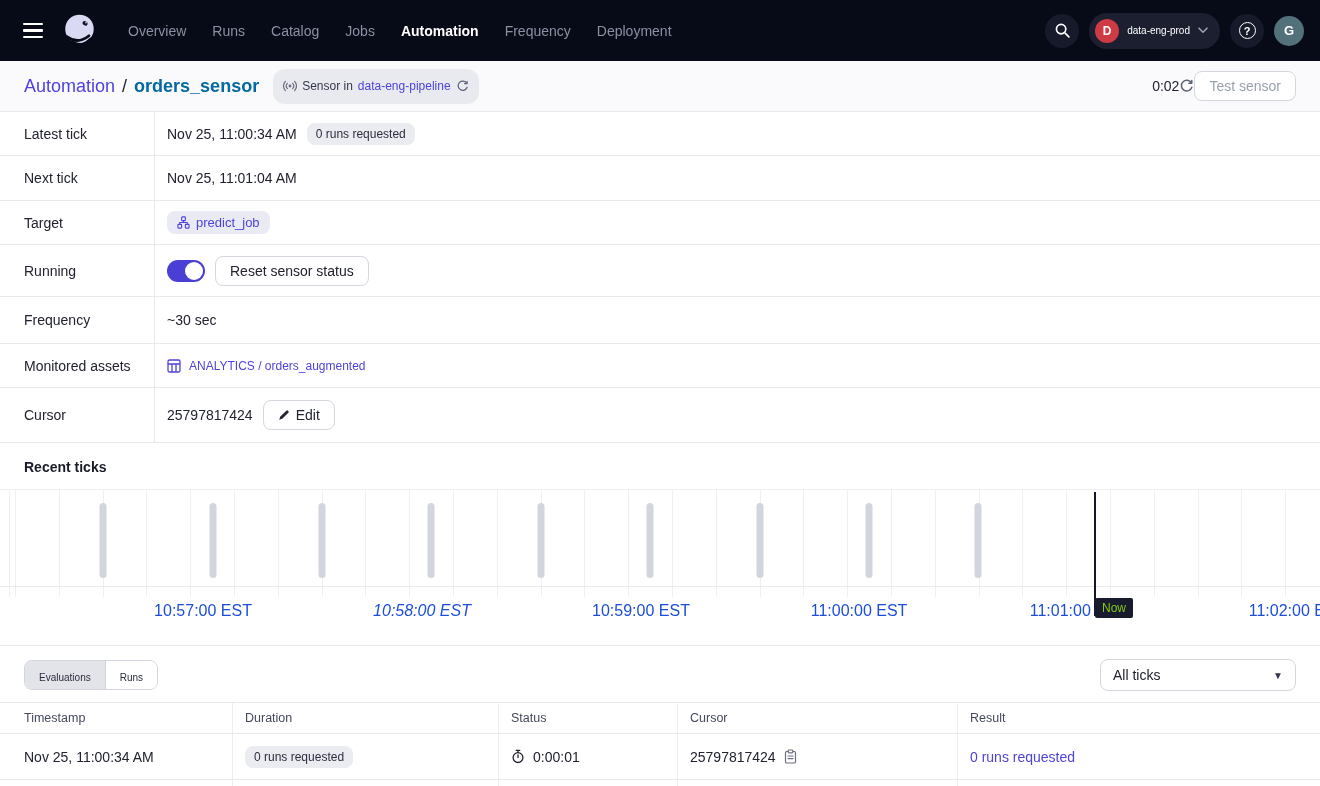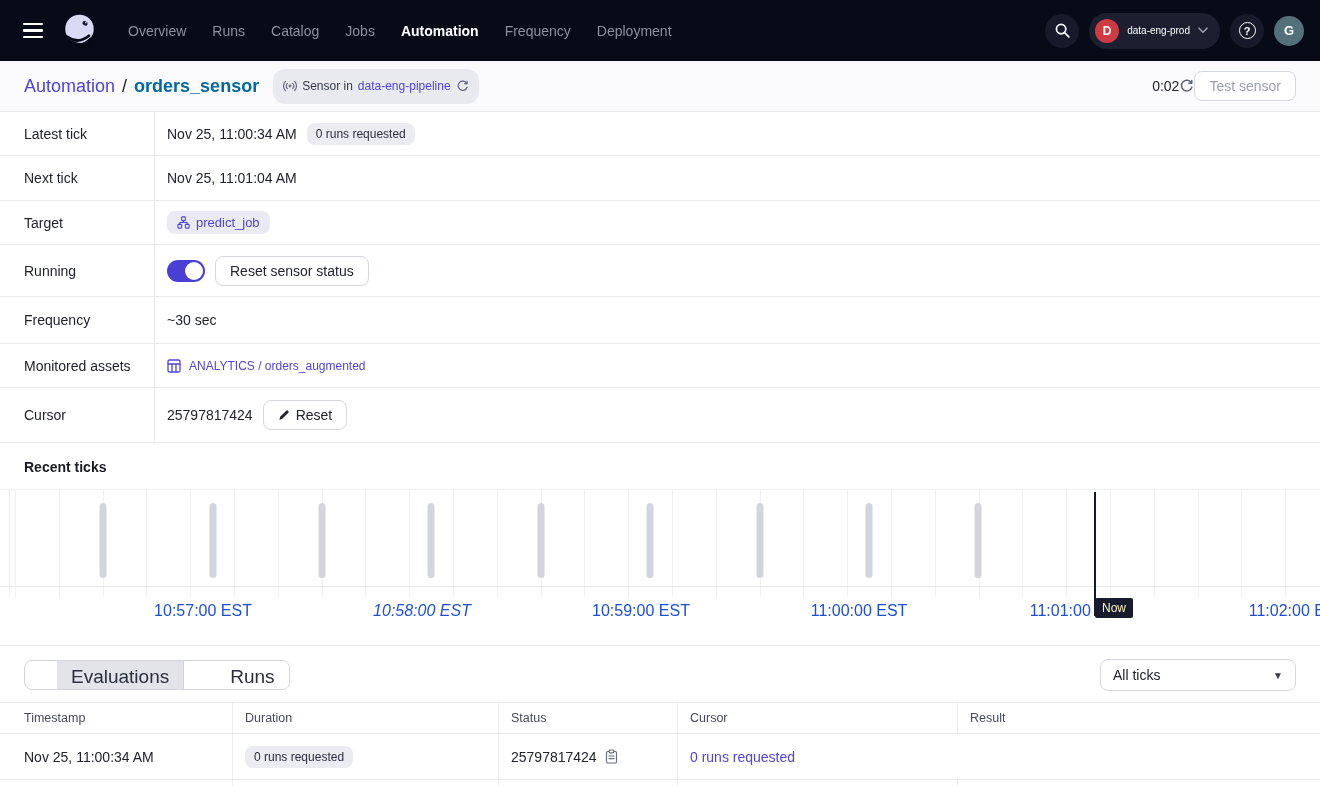--- a/index.html
+++ b/index.html
@@ -50,27 +50,27 @@
   .section-heading { padding:16px 24px 14px; font-size:14px; font-weight:700; color:#191B28; }
   .timeline-wrap { position:relative; }
   .ticks-chart { position:relative; height:98px; border-top:1px solid #F0F1F5; border-bottom:1px solid #E9EAEF; overflow:hidden;
     background-image:repeating-linear-gradient(to right,#EFF0F4 0 1px,transparent 1px 43.8px); background-position:15px 0; }
   .ticks-minor { height:10px; overflow:hidden;
     background-image:repeating-linear-gradient(to right,#EFF0F4 0 1px,transparent 1px 43.8px); background-position:15px 0; }
   .tick-bar { position:absolute; top:13px; bottom:8px; width:7px; border-radius:4px; background:#D3D5DE; transform:translateX(-50%); cursor:pointer; }
   .axis-labels { position:relative; height:24px; overflow:hidden; }
   .axis-label { position:absolute; top:5px; transform:translateX(-50%); font-size:16px; color:#1d4ed8; white-space:nowrap; }
   .now-marker { position:absolute; top:3px; width:2px; height:124px; background:#141829; z-index:3; }
-  .now-label { position:absolute; left:1px; bottom:-2px; background:#181B2E; color:#fef9c3; font-size:12px; padding:3px 7px; border-radius:2px; white-space:nowrap; }
+  .now-label { position:absolute; left:1px; bottom:-2px; background:#181B2E; color:#84cc16; font-size:12px; padding:3px 7px; border-radius:2px; white-space:nowrap; }
 
   
   .evals { border-top:1px solid #E8E9ED; margin-top:24px; position:relative; }
   .evals-toolbar { display:flex; align-items:center; padding:13px 24px 11px; }
   .segmented { display:inline-flex; border:1px solid #D2D4DE; border-radius:8px; overflow:hidden; height:30px; }
-  .segment { padding:16px 14px; font-size:19px; display:flex; align-items:center; background:#fff; color:#2B2E3E; cursor:pointer; border-right:1px solid #D2D4DE;margin-left:32px; }
+  .segment { padding:16px 14px; font-size:10px; display:flex; align-items:center; background:#fff; color:#2B2E3E; cursor:pointer; border-right:1px solid #D2D4DE; }
   .segment:last-child { border-right:none; }
   .segment.active { background:#E3E4E9; font-weight:400; }
   .select { margin-left:auto; width:196px; height:32px; border:1px solid #D5D7DF; border-radius:8px; background:#fff; display:flex; align-items:center; padding:0 12px; font-size:14px; color:#21232E; cursor:pointer; }
   .select .caret { margin-left:auto; font-size:10px; color:#35384A; }
 
   .tick-table { width:100%; }
   .t-row { display:grid; grid-template-columns:233px 266px 179px 280px 1fr; }
   .t-cell { border-right:1px solid #EDEEF2; display:flex; align-items:center; padding:0 12px; }
   .t-cell:first-child { padding-left:24px; }
   .t-cell:last-child { border-right:none; }
@@ -232,21 +232,21 @@
   <div class="detail-row h55">
     <div class="detail-label">Cursor</div>
     <div class="detail-value">
       <span>25797817424</span>
       <button class="btn">
         <span class="icon">
           <svg width="12" height="12" viewBox="0 0 14 14">
               <path d="M1.5 12.5 l1-3.4 7.2-7.2 a1.3 1.3 0 0 1 1.8 0 l0.6 0.6 a1.3 1.3 0 0 1 0 1.8 l-7.2 7.2 z" fill="#21232E"></path>
             </svg>
         </span>
-        <span>Reset</span>
+        <span>Edit</span>
       </button>
     </div>
   </div>
 </div>
 
 <div>
   <div class="section-heading">Recent ticks</div>
   <div class="timeline-wrap">
     <div class="ticks-chart">
       <div>
@@ -297,20 +297,29 @@
       <div class="t-cell">Result</div>
     </div>
     <div class="t-row t-data">
       <div class="t-cell">
           <span>Nov 25, 11:00:34 AM</span>
         </div>
       <div class="t-cell">
         <span class="pill">0 runs requested</span>
       </div>
       <div class="t-cell">
+        <span class="icon">
+          <svg width="14" height="15" viewBox="0 0 14 15">
+              <circle cx="7" cy="8.6" r="4.9" stroke="#21232E" stroke-width="1.3" fill="none"></circle>
+              <path d="M7 3.7 V1.8 M5.3 1.4 h3.4 M7 8.6 V5.9" stroke="#21232E" stroke-width="1.3" fill="none" stroke-linecap="round"></path>
+            </svg>
+        </span>
+        <span>0:00:01</span>
+      </div>
+      <div class="t-cell">
         <span>25797817424</span>
         <span class="icon">
           <svg width="13" height="15" viewBox="0 0 13 15">
               <rect x="1.5" y="2.5" width="10" height="11.5" rx="1.2" stroke="#6B6F80" stroke-width="1.2" fill="none"></rect>
               <rect x="4.2" y="1" width="4.6" height="2.8" rx="0.8" fill="#fff" stroke="#6B6F80" stroke-width="1.2"></rect>
               <path d="M4 7 h5 M4 9.6 h5" stroke="#6B6F80" stroke-width="1.2" stroke-linecap="round"></path>
             </svg>
         </span>
       </div>
       <div class="t-cell">

